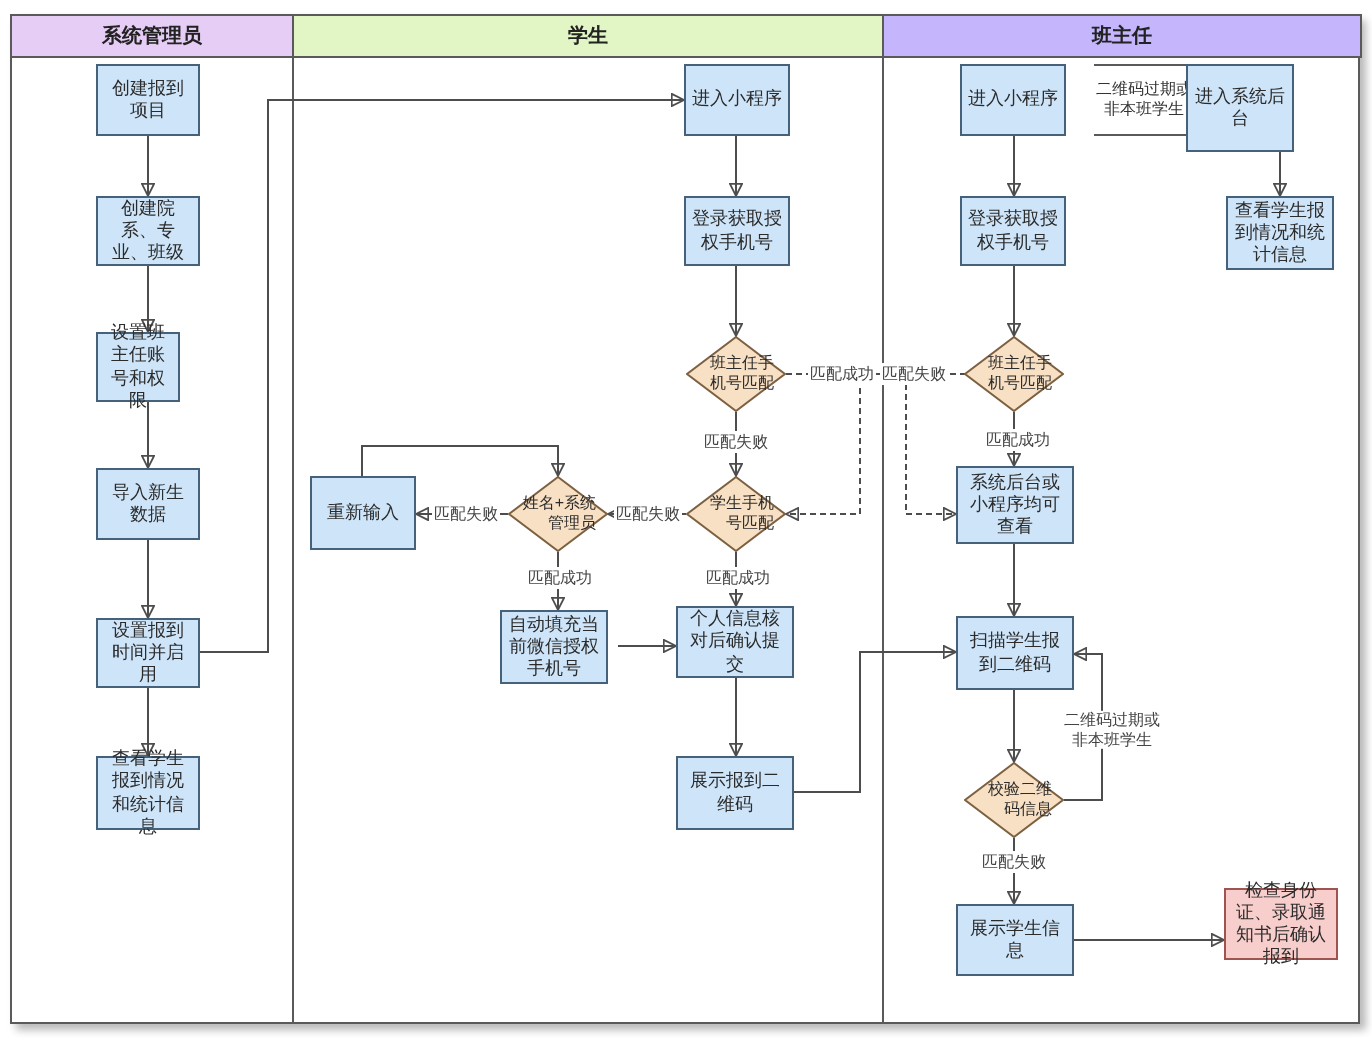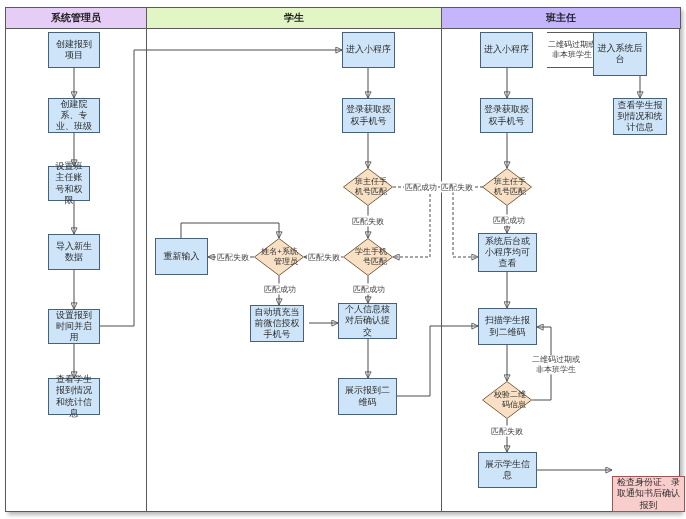--- a/index.html
+++ b/index.html
@@ -169,21 +169,21 @@
     </div>
   <div class="node diamond" style="left:482px;top:381px;width:50px;height:38px">
     <svg viewBox="0 0 50 38" preserveAspectRatio="none">
         <polygon points="25,0.5 49.5,19 25,37.5 0.5,19"></polygon>
       </svg>
     <span class="dtext">校验二维码信息</span>
   </div>
   <div class="node box" style="left:478px;top:452px;width:59px;height:36px">
       <span>展示学生信息</span>
     </div>
-  <div class="node result" style="left:612px;top:476px;width:73px;height:36px">
+  <div class="node result" style="left:612px;top:444px;width:57px;height:36px">
       <span>检查身份证、录取通知书后确认报到</span>
     </div>
 
   <span class="elabel" style="left:368px;top:221px">匹配失败</span>
   <span class="elabel" style="left:421px;top:187px">匹配成功</span>
   <span class="elabel" style="left:457px;top:187px">匹配失败</span>
   <span class="elabel" style="left:324px;top:257px">匹配失败</span>
   <span class="elabel" style="left:369px;top:289px">匹配成功</span>
   <span class="elabel" style="left:233px;top:257px">匹配失败</span>
   <span class="elabel" style="left:280px;top:289px">匹配成功</span>

